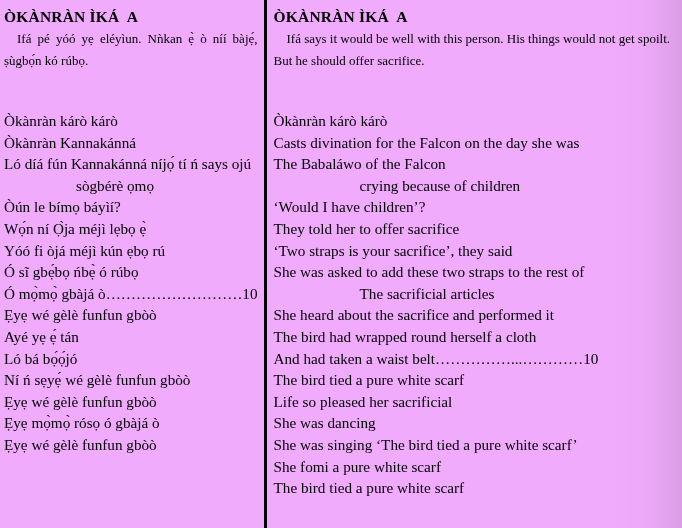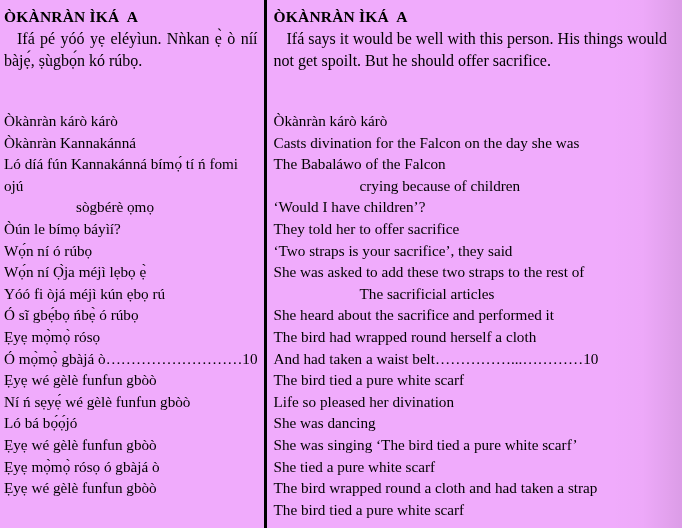--- a/index.html
+++ b/index.html
@@ -66,21 +66,21 @@
   .verse-title {
     font-weight: bold;
     font-size: 15.5px;
     line-height: 21px;
     letter-spacing: 0.2px;
     margin: 0 0 1px 0;
     white-space: pre;
   }
 
   .intro {
-    font-size: 16px;
+    font-size: 13px;
     line-height: 21.5px;
     margin: 0;
     text-indent: 13px;
     text-align: justify;
   }
 
   .intro-right {
     text-align: left;
   }
 
@@ -117,32 +117,31 @@
 
   <div id="columns">
 
     <div class="column col-left">
       <div class="verse-title">ÒKÀNRÀN ÌKÁ  A</div>
       <p class="intro">Ifá pé yóó yẹ eléyìun. Nǹkan ẹ̀ ò níí bàjẹ́, ṣùgbọ́n kó rúbọ.</p>
       <div class="gap-block"></div>
       <div id="yoruba-verse">
           <div class="verse-line">Òkànràn kárò kárò</div>
           <div class="verse-line">Òkànràn Kannakánná</div>
-          <div class="verse-line">Ló díá fún Kannakánná bímọ́ tí ń fomi ojú</div>
+          <div class="verse-line">Ló díá fún Kannakánná níjọ́ tí ń says ojú</div>
           <div class="verse-line indented">sògbérè ọmọ</div>
           <div class="verse-line">Òún le bímọ báyìí?</div>
-          <div class="verse-line">Wọ́n ní ó rúbọ</div>
           <div class="verse-line">Wọ́n ní Ọ̀ja méjì lẹbọ ẹ̀</div>
           <div class="verse-line">Yóó fi òjá méjì kún ẹbọ rú</div>
           <div class="verse-line">Ó sĩ gbẹ́bọ ńbẹ̀ ó rúbọ</div>
-          <div class="verse-line">Ẹyẹ mọ̀mọ̀ rósọ</div>
           <div class="verse-line leader-line">Ó mọ̀mọ̀ gbàjá ò………………………10</div>
           <div class="verse-line">Ẹyẹ wé gèlè funfun gbòò</div>
+          <div class="verse-line">Ayé yẹ ẹ́ tán</div>
+          <div class="verse-line">Ló bá bọ́ọ́jó</div>
           <div class="verse-line">Ní ń sẹyẹ́ wé gèlè funfun gbòò</div>
-          <div class="verse-line">Ló bá bọ́ọ́jó</div>
           <div class="verse-line">Ẹyẹ wé gèlè funfun gbòò</div>
           <div class="verse-line">Ẹyẹ mọ̀mọ̀ rósọ ó gbàjá ò</div>
           <div class="verse-line">Ẹyẹ wé gèlè funfun gbòò</div>
         </div>
     </div>
 
     <div class="col-divider"></div>
 
     <div class="column col-right">
       <div class="verse-title">ÒKÀNRÀN ÌKÁ  A</div>
@@ -155,25 +154,24 @@
           <div class="verse-line indented-r">crying because of children</div>
           <div class="verse-line">‘Would I have children’?</div>
           <div class="verse-line">They told her to offer sacrifice</div>
           <div class="verse-line">‘Two straps is your sacrifice’, they said</div>
           <div class="verse-line">She was asked to add these two straps to the rest of</div>
           <div class="verse-line indented-r">The sacrificial articles</div>
           <div class="verse-line">She heard about the sacrifice and performed it</div>
           <div class="verse-line">The bird had wrapped round herself a cloth</div>
           <div class="verse-line leader-line">And had taken a waist belt……………...…………10</div>
           <div class="verse-line">The bird tied a pure white scarf</div>
-          <div class="verse-line">Life so pleased her divination</div>
+          <div class="verse-line">Life so pleased her sacrificial</div>
           <div class="verse-line">She was dancing</div>
           <div class="verse-line">She was singing ‘The bird tied a pure white scarf’</div>
-          <div class="verse-line">She tied a pure white scarf</div>
-          <div class="verse-line">The bird wrapped round a cloth and had taken a strap</div>
+          <div class="verse-line">She fomi a pure white scarf</div>
           <div class="verse-line">The bird tied a pure white scarf</div>
         </div>
     </div>
 
   </div>
 
   <div id="scan-shadow"></div>
 </div>
 
 </body></html>

